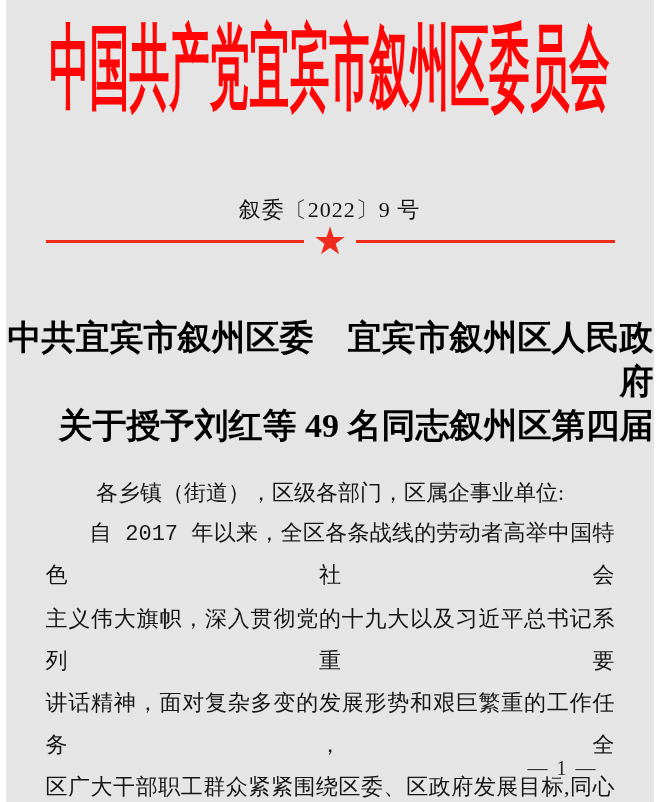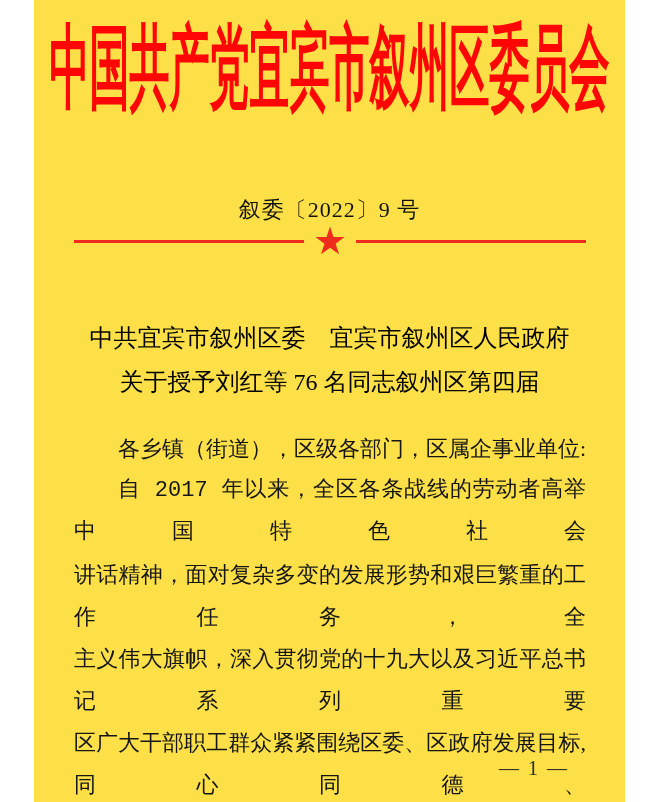--- a/index.html
+++ b/index.html
@@ -2,24 +2,24 @@
 <html style="--header_red: #fe0606; --line_red: #ee2b1c;"><head>
 <meta charset="utf-8">
 <style>
   html, body {
     margin: 0;
     padding: 0;
     background: #ffffff;
   }
   .page {
     position: relative;
-    width: 591px;
+    width: 648px;
     height: 802px;
     margin: 0 auto;
-    background: #fde047;
+    background: #e5e5e5;
     overflow: hidden;
     font-family: "Liberation Serif", "DejaVu Serif", serif;
     color: #1b1b1b;
   }
   
   .header-org {
     margin-top: 23px;
     height: 40px;
     line-height: 40px;
     font-size: 40px;
@@ -53,34 +53,34 @@
   }
   .sep-star {
     color: var(--line_red, #ee2b1c);
     font-size: 38px;
     line-height: 36px;
     margin: 0 9px;
     font-family: "DejaVu Sans", sans-serif;
   }
   .doc-title {
     margin-top: 57px;
-    text-align: center;
-    font-weight: normal;
-    font-size: 24px;
+    text-align: right;
+    font-weight: bold;
+    font-size: 34px;
     line-height: 44px;
     color: #000000;
   }
   .body {
     margin: 24px 39px 0 40px;
     font-size: 22px;
     line-height: 42px;
     color: #151515;
   }
   .salutation {
-    text-align: right;
+    text-align: center;
   }
   .body-line {
     text-align: justify;
     text-align-last: justify;
   }
   .body-line.indent {
     text-indent: 2em;
     font-family: Liberation Mono, monospace;
   }
   .page-number {
@@ -102,27 +102,27 @@
   <div class="doc-number">叙委〔2022〕9 号</div>
 
   <div class="separator">
     <div class="sep-line"></div>
     <span class="sep-star">★</span>
     <div class="sep-line"></div>
   </div>
 
   <div class="doc-title">
     <div class="doc-title-line">中共宜宾市叙州区委　宜宾市叙州区人民政府</div>
-    <div class="doc-title-line">关于授予刘红等 76 名同志叙州区第四届</div>
+    <div class="doc-title-line">关于授予刘红等 49 名同志叙州区第四届</div>
   </div>
 
   <div class="body">
     <div class="salutation">各乡镇（街道），区级各部门，区属企事业单位:</div>
     <div class="body-line indent">自 2017 年以来，全区各条战线的劳动者高举中国特色社会</div>
+    <div class="body-line">主义伟大旗帜，深入贯彻党的十九大以及习近平总书记系列重要</div>
     <div class="body-line">讲话精神，面对复杂多变的发展形势和艰巨繁重的工作任务，全</div>
-    <div class="body-line">主义伟大旗帜，深入贯彻党的十九大以及习近平总书记系列重要</div>
     <div class="body-line">区广大干部职工群众紧紧围绕区委、区政府发展目标,同心同德、</div>
 
   </div>
 
   <div class="page-number">— 1 —</div>
 
 </div>
 
 </body></html>

